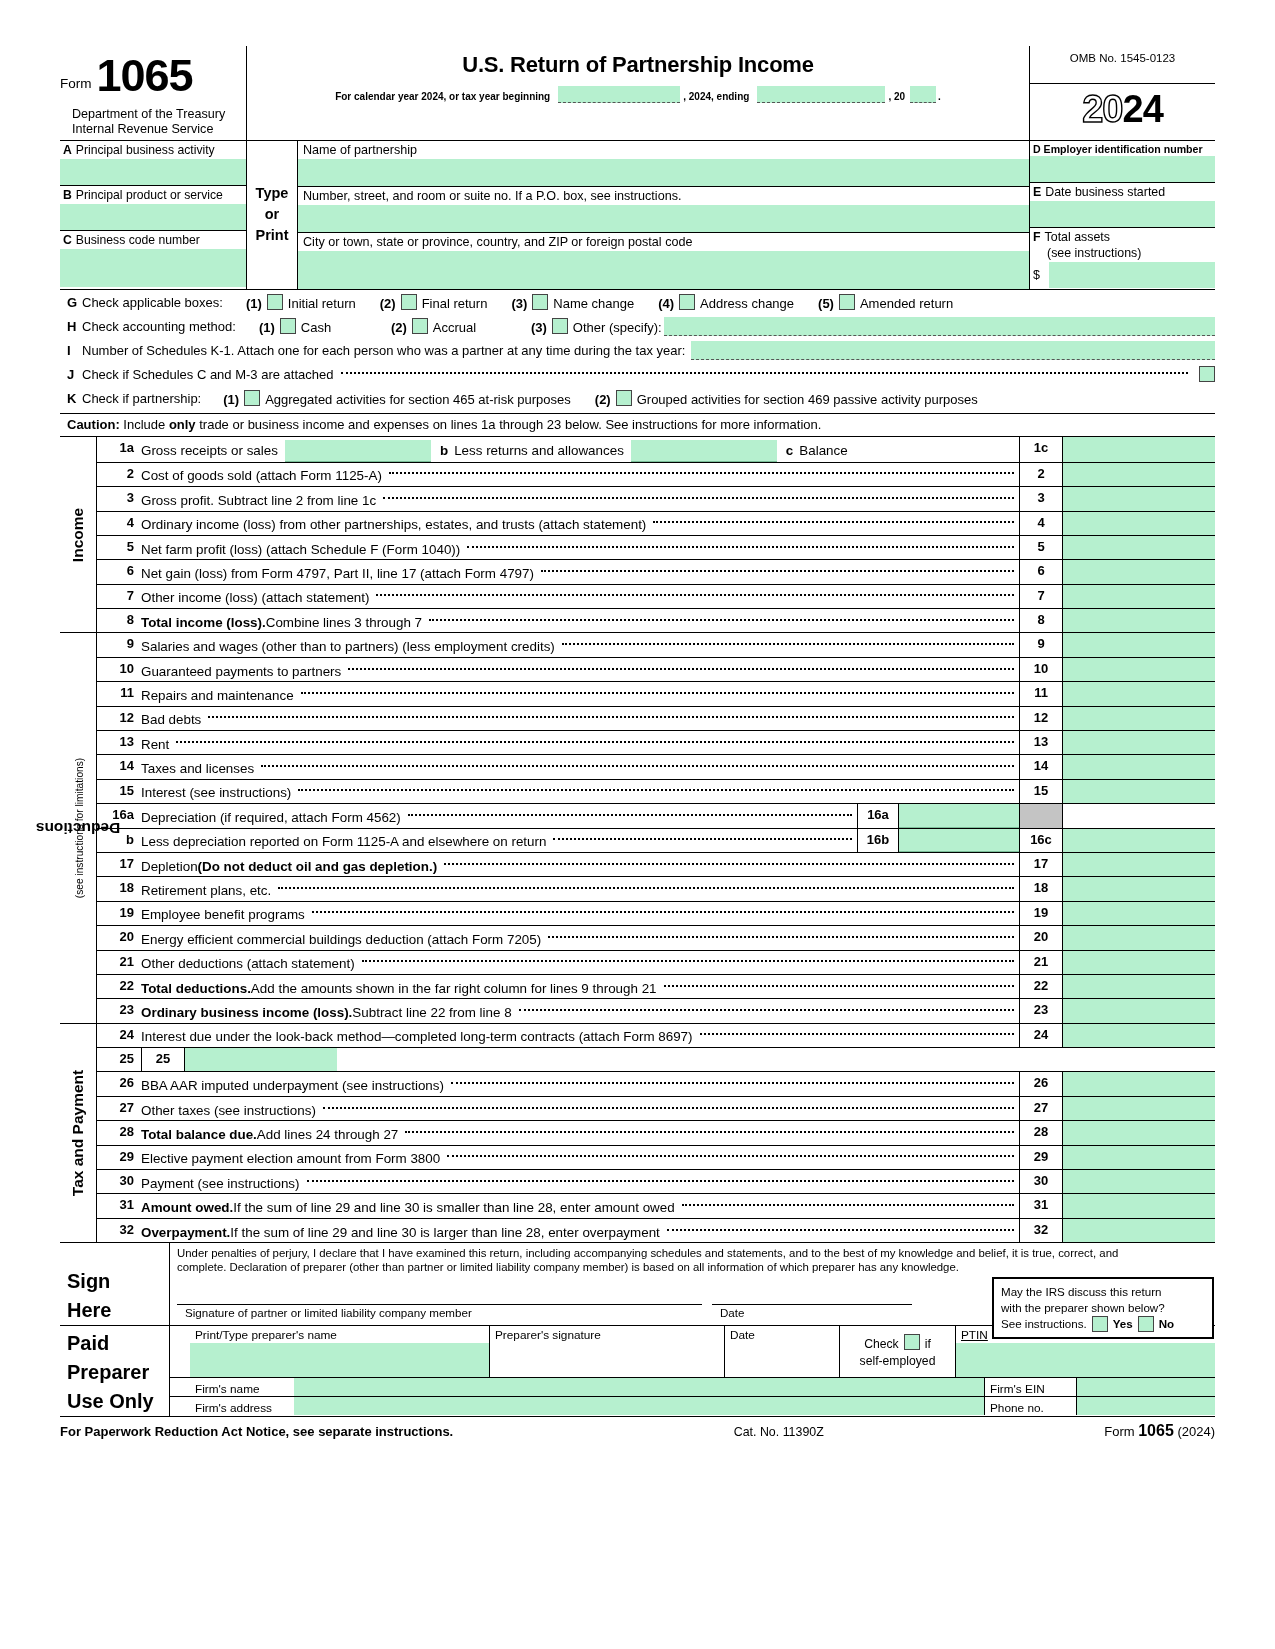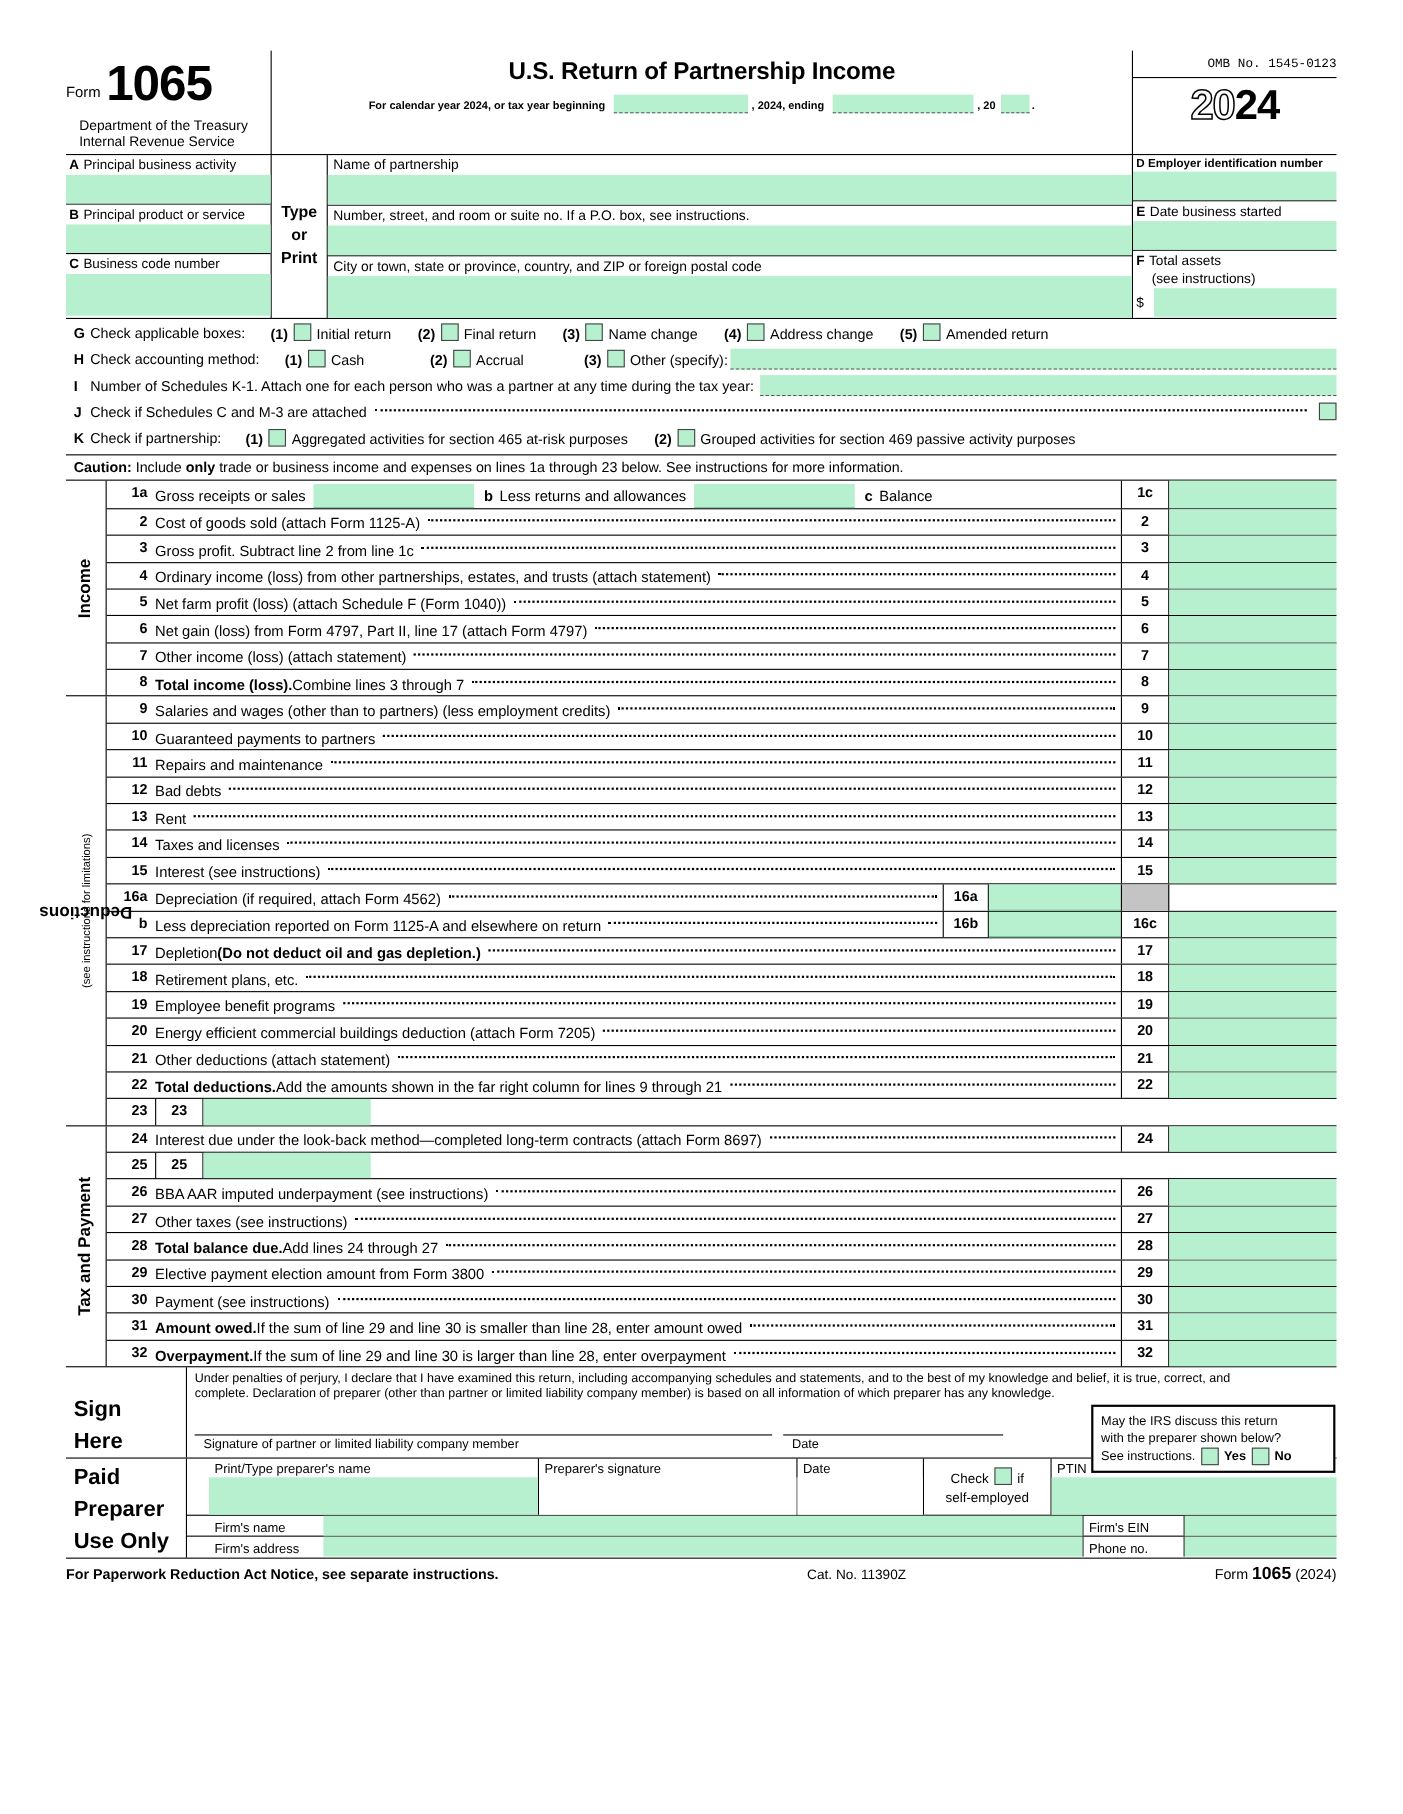--- a/index.html
+++ b/index.html
@@ -27,21 +27,21 @@
   .form-num{font-size:45px;font-weight:bold;letter-spacing:-1px;line-height:.95;}
   .dept{font-size:12.6px;line-height:1.18;margin-top:9px;padding-bottom:3px;margin-left:12px;}
   .hdr-mid{flex:1;border-left:1.6px solid #000;border-right:1.6px solid #000;padding:2px 8px 4px 8px;box-sizing:border-box;text-align:center;}
   .big-title{font-size:22px;font-weight:bold;margin:4px 0 8px;letter-spacing:-.2px;}
   .yearline{font-size:10px;font-weight:bold;display:flex;align-items:flex-end;justify-content:center;gap:0;flex-wrap:nowrap;white-space:nowrap;}
   .yearline .lbl{padding-bottom:1px;}
   .dashfill{background:#b6f0cf;border-bottom:1px dashed #555;height:16px;display:inline-block;}
   .goto{font-size:13px;font-weight:bold;margin-top:9px;}
   .goto i{font-style:italic;}
   .hdr-right{width:185px;flex:0 0 185px;box-sizing:border-box;}
-  .omb{font-size:11.5px;text-align:right;padding:6px 0 5px;border-bottom:1px solid #000;font-family:Liberation Mono, monospace;}
+  .omb{font-size:11.5px;text-align:center;padding:6px 0 19px;border-bottom:1px solid #000;}
   .yearbig{text-align:center;font-size:38px;font-weight:bold;line-height:1;padding:6px 0 5px;letter-spacing:-1px;}
   .yr-hollow{color:#fff;-webkit-text-stroke:1.4px #000;}
 
   
   .entity{display:flex;border-bottom:1.6px solid #000;}
   .col-abc{width:186px;flex:0 0 186px;border-right:1px solid #000;}
   .abc-cell{border-bottom:1px solid #000;}
   .abc-cell:last-child{border-bottom:none;}
   .abc-lab{font-size:12.2px;padding:2px 2px 2px 3px;white-space:nowrap;}
   .abc-lab b{font-weight:bold;margin-right:4px;}
@@ -522,20 +522,25 @@
             <b>Total deductions.</b>
             <span> Add the amounts shown in the far right column for lines 9 through 21</span>
             <span class="leaders"></span>
           </div>
         <div class="amtno">22</div>
         <div class="amt f"></div>
       </div>
 
       <div class="lrow">
         <div class="lno">23</div>
+        <div class="ldesc">
+            <b>Ordinary business income (loss).</b>
+            <span> Subtract line 22 from line 8</span>
+            <span class="leaders"></span>
+          </div>
         <div class="amtno">23</div>
         <div class="amt f"></div>
       </div>
     </div>
   </div>
 
   <div class="body-wrap">
     <div class="sidecap">
       <span>Tax and Payment</span>
     </div>
@@ -679,21 +684,21 @@
           <div class="ppin w"></div>
         </div>
         <div class="ppcell" style="width:115px;flex:0 0 115px;">
           <div class="ppcap">Date</div>
           <div class="ppin w"></div>
         </div>
         <div class="ppcell chk-cell" style="width:116px;flex:0 0 116px;">
           <div><span>Check</span><span class="cb"></span><span>if</span></div>
           <div>self-employed</div>
         </div>
-        <div class="ppcell" style="flex:1;">
+        <div class="ppcell" style="flex:1;text-decoration:underline;">
           <div class="ppcap">PTIN</div>
           <div class="ppin fill"></div>
         </div>
       </div>
 
       <div class="pprow">
         <div class="inlinecap ppcell" style="flex:1;">
           <span class="cap2" style="width:104px;flex:0 0 104px;">Firm's name</span>
           <span class="fill" style="flex:1;"></span>
         </div>

